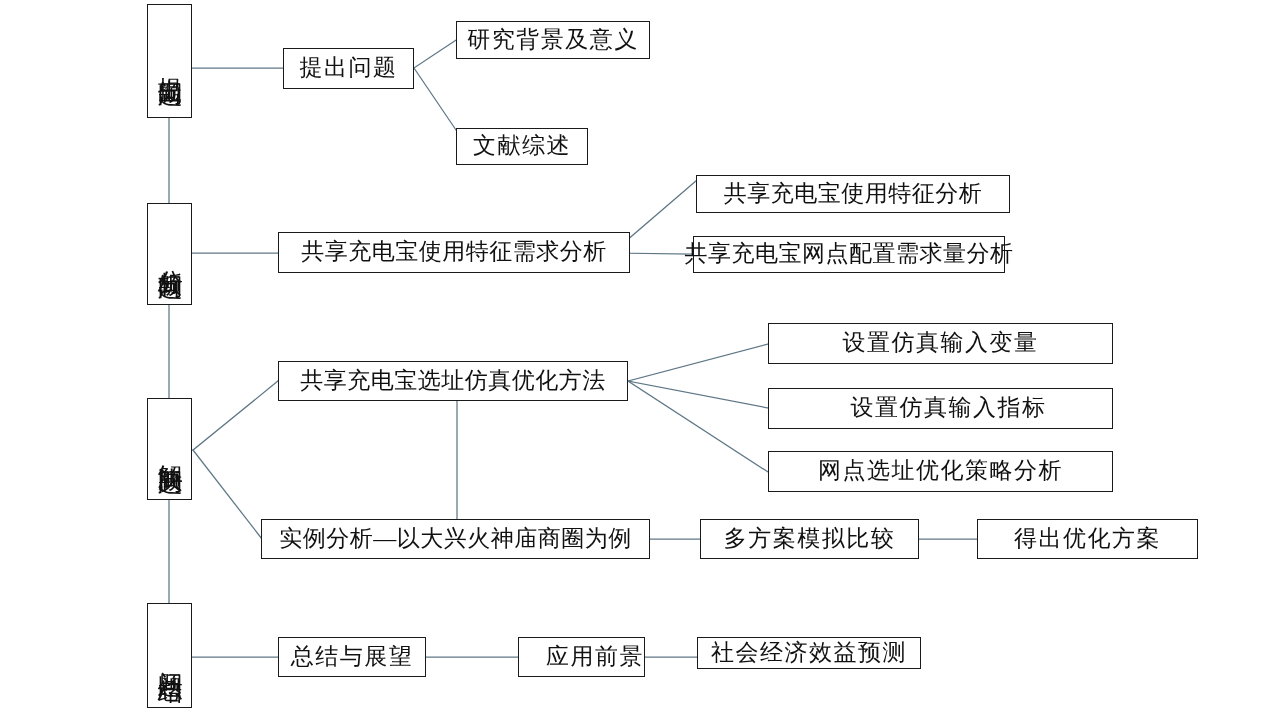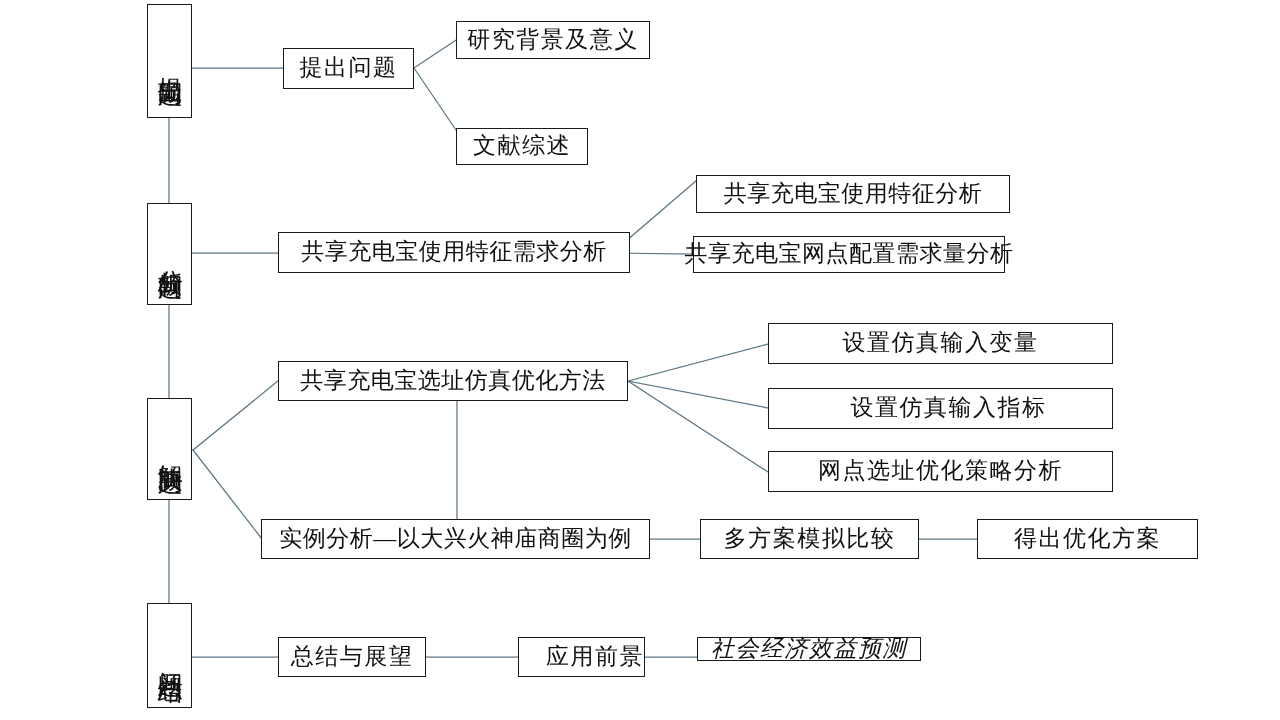--- a/index.html
+++ b/index.html
@@ -166,17 +166,17 @@
   </div>
 
   <div class="node flat" style="left:278px; top:637px; width:148px; height:40px;">
     <span>总结与展望</span>
   </div>
 
   <div class="node flat" style="left:518px; top:637px; width:127px; height:40px;justify-content:flex-end;">
     <span>应用前景</span>
   </div>
 
-  <div class="node flat" style="left:697px; top:637px; width:224px; height:24px;font-style:italic;">
+  <div class="node flat" style="left:697px; top:637px; width:224px; height:32px;">
     <span>社会经济效益预测</span>
   </div>
 
 </div>
 
 </body></html>

